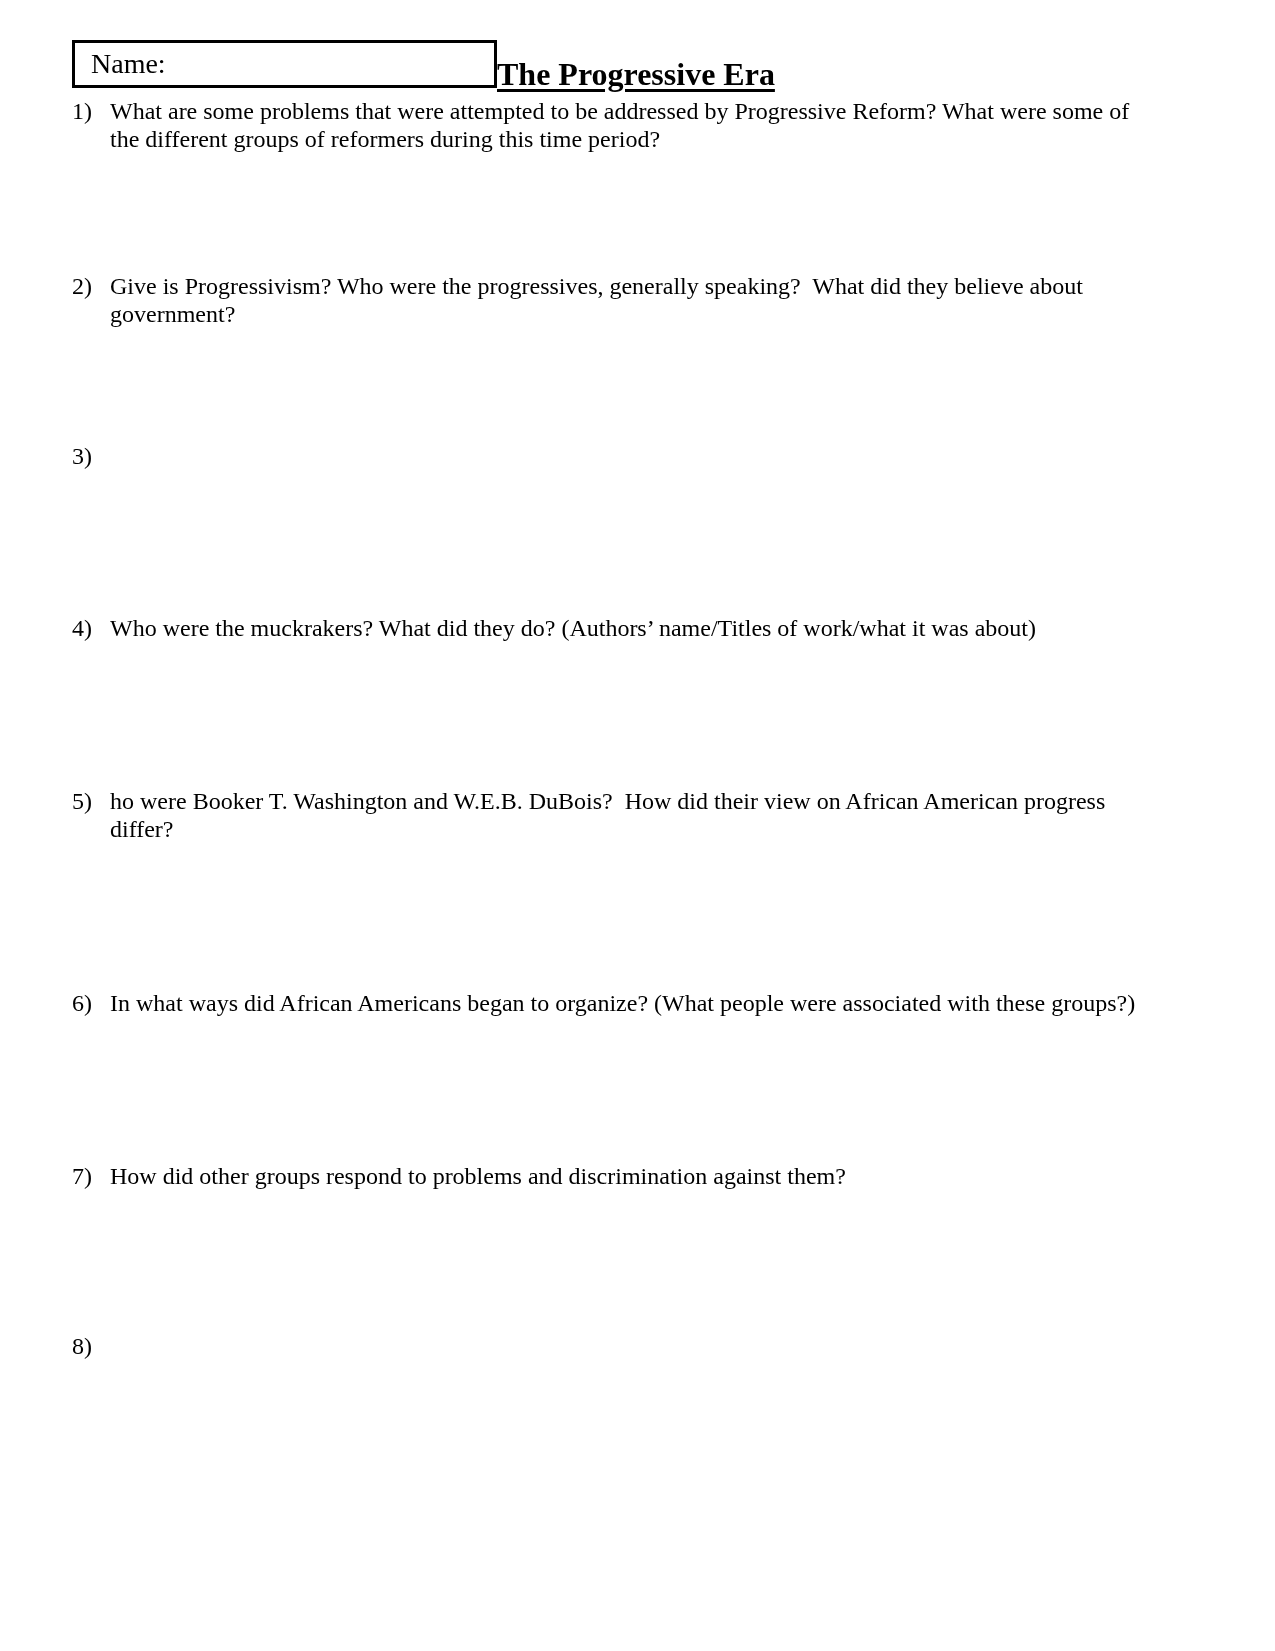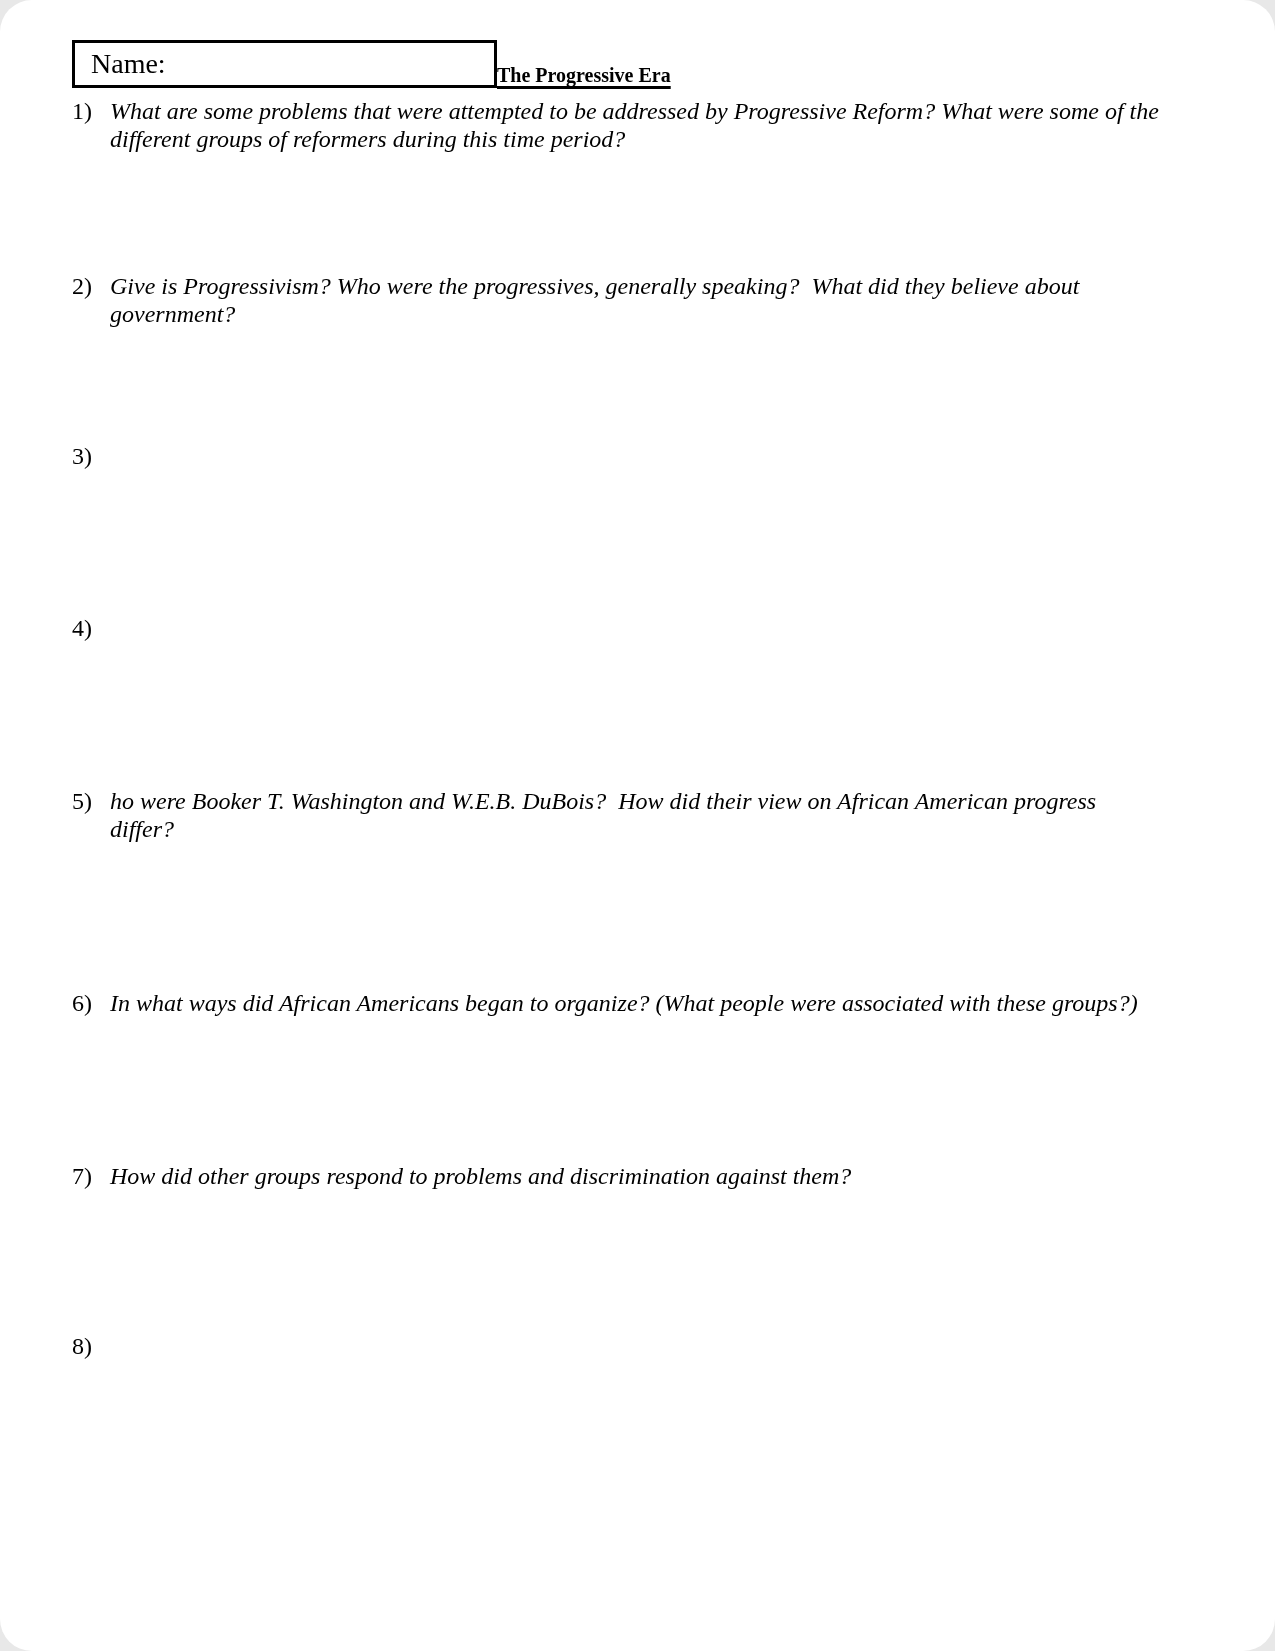--- a/index.html
+++ b/index.html
@@ -9,61 +9,59 @@
   }
   .page {
     position: relative;
     width: 1275px;
     height: 1651px;
     margin: 0 auto;
     background: #ffffff;
     font-family: "Liberation Serif", serif;
     color: #000000;
     overflow: hidden;
-    border-radius: 32px;
   }
   .name-box {
     position: absolute;
     left: 72px;
     top: 40px;
     width: 425px;
     height: 48px;
     border: 3px solid #000000;
     box-sizing: border-box;
     display: flex;
     align-items: center;
     padding-left: 16px;
     font-size: 28px;
   }
   .doc-title {
     position: absolute;
     left: 497px;
-    top: 64px;
-    font-size: 20px;
+    top: 56px;
+    font-size: 32px;
     font-weight: bold;
     text-decoration: underline;
     text-decoration-thickness: 3px;
     text-underline-offset: 4px;
     white-space: nowrap;
   }
   .question {
     position: absolute;
     left: 72px;
     width: 1092px;
     display: flex;
     font-size: 24px;
     line-height: 28px;
   }
   .q-num {
     width: 38px;
     flex-shrink: 0;
   }
   .q-text {
     white-space: pre-wrap;
-    font-style: italic;
   }
   
   .q1 { top: 97px; }
   .q2 { top: 272px; }
   .q3 { top: 442px; }
   .q4 { top: 614px; }
   .q5 { top: 787px; }
   .q6 { top: 989px; }
   .q7 { top: 1162px; }
   .q8 { top: 1332px; }
@@ -88,20 +86,21 @@
     <span class="q-num">2)</span>
     <span class="q-text">Give is Progressivism? Who were the progressives, generally speaking?  What did they believe about government?</span>
   </div>
 
   <div class="question q3">
     <span class="q-num">3)</span>
   </div>
 
   <div class="question q4">
     <span class="q-num">4)</span>
+    <span class="q-text">Who were the muckrakers? What did they do? (Authors’ name/Titles of work/what it was about)</span>
   </div>
 
   <div class="question q5">
     <span class="q-num">5)</span>
     <span class="q-text">ho were Booker T. Washington and W.E.B. DuBois?  How did their view on African American progress differ?</span>
   </div>
 
   <div class="question q6">
     <span class="q-num">6)</span>
     <span class="q-text">In what ways did African Americans began to organize? (What people were associated with these groups?)</span>

